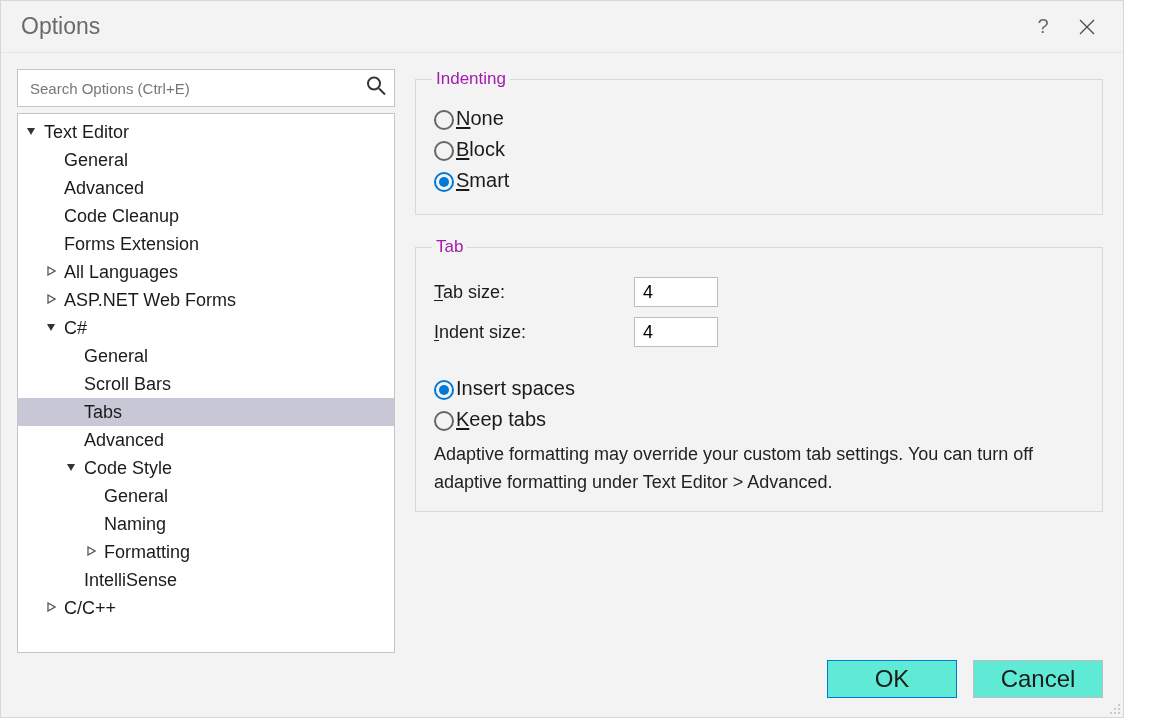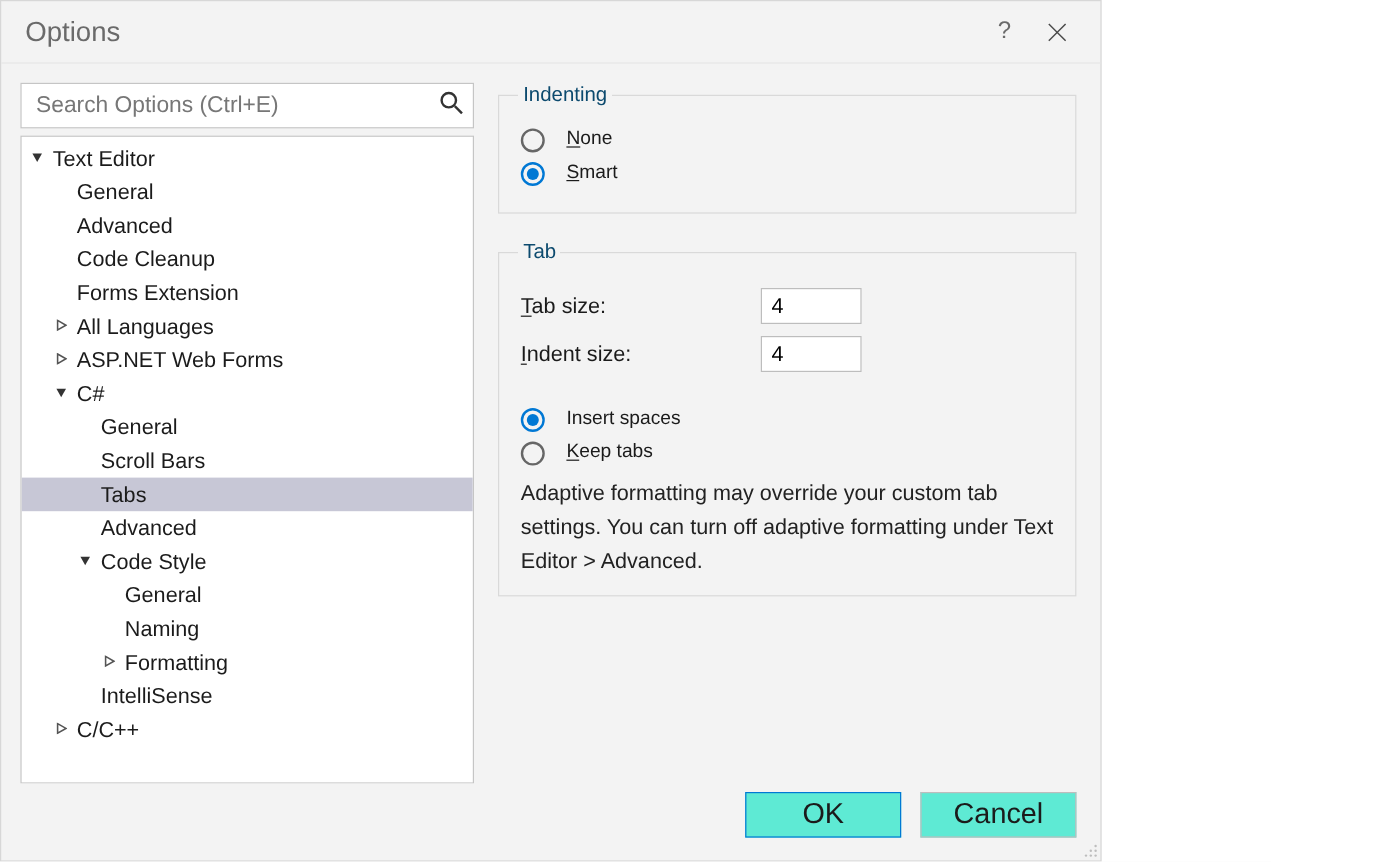--- a/index.html
+++ b/index.html
@@ -6,21 +6,21 @@
   html, body {
     margin: 0; padding: 0;
     font-family: "Segoe UI", Arial, sans-serif;
     font-size: 17px;
     color: #1b1b1b;
     background: #fff;
     width: 1157px; height: 718px;
     overflow: hidden;
   }
   .window {
-    width: 918px; height: 718px;
+    width: 1124px; height: 718px;
     background: #f3f3f3;
     border: 1px solid #d7d7d7;
     display: flex; flex-direction: column;
     position: relative;
   }
   .title-bar {
     height: 52px;
     display: flex; align-items: center;
     padding: 0 14px 0 20px;
     color: #6a6a6a;
@@ -47,21 +47,21 @@
   .search-wrap {
     position: relative;
     border: 1px solid #c5c5c5;
     background: #fff;
     height: 38px;
     display: flex; align-items: center;
     padding: 0 36px 0 10px;
   }
   .search-wrap input {
     border: none; outline: none; width: 100%;
-    font-size: 19px; color: #a16207;
+    font-size: 15px; color: #a16207;
     background: transparent;
   }
   .search-wrap input::placeholder { color: #777; }
   .search-icon {
     position: absolute; right: 8px; top: 50%; transform: translateY(-50%);
   }
   .tree {
     margin-top: 6px;
     flex: 1;
     border: 1px solid #c5c5c5;
@@ -94,28 +94,28 @@
     flex: 1; display: flex; flex-direction: column;
     padding-right: 8px;
   }
   fieldset.group {
     border: 1px solid #d9d9d9;
     margin: 0 0 22px 0;
     padding: 10px 18px 14px 18px;
     position: relative;
   }
   fieldset.group legend {
-    font-size: 17px; color: #0c4a6e;
+    font-size: 17px; color: #a21caf;
     padding: 0 4px; margin-left: -2px;
   }
   .radio-row {
-    display: flex; align-items: flex-start;
-    gap: 18px;
+    display: flex; align-items: flex-end;
+    gap: 2px;
     margin: 8px 0;
-    font-size: 16px;
+    font-size: 20px;
   }
   .radio {
     width: 20px; height: 20px; border-radius: 50%;
     border: 2px solid #666; position: relative;
     flex-shrink: 0;
   }
   .radio.checked { border-color: #0078d4; }
   .radio.checked::after {
     content: ""; position: absolute; inset: 3px;
     border-radius: 50%; background: #0078d4;
@@ -310,20 +310,24 @@
     <div class="right-pane">
 
       <fieldset class="group">
         <legend>Indenting</legend>
         <div id="indenting-options">
             <div class="radio-row">
               <span class="radio "></span>
               <span><span class="u-letter">N</span>one</span>
             </div>
             <div class="radio-row">
+              <span class="radio "></span>
+              <span><span class="u-letter">B</span>lock</span>
+            </div>
+            <div class="radio-row">
               <span class="radio checked"></span>
               <span><span class="u-letter">S</span>mart</span>
             </div>
           </div>
       </fieldset>
 
       <fieldset class="group">
         <legend>Tab</legend>
 
         <div class="field-row">

